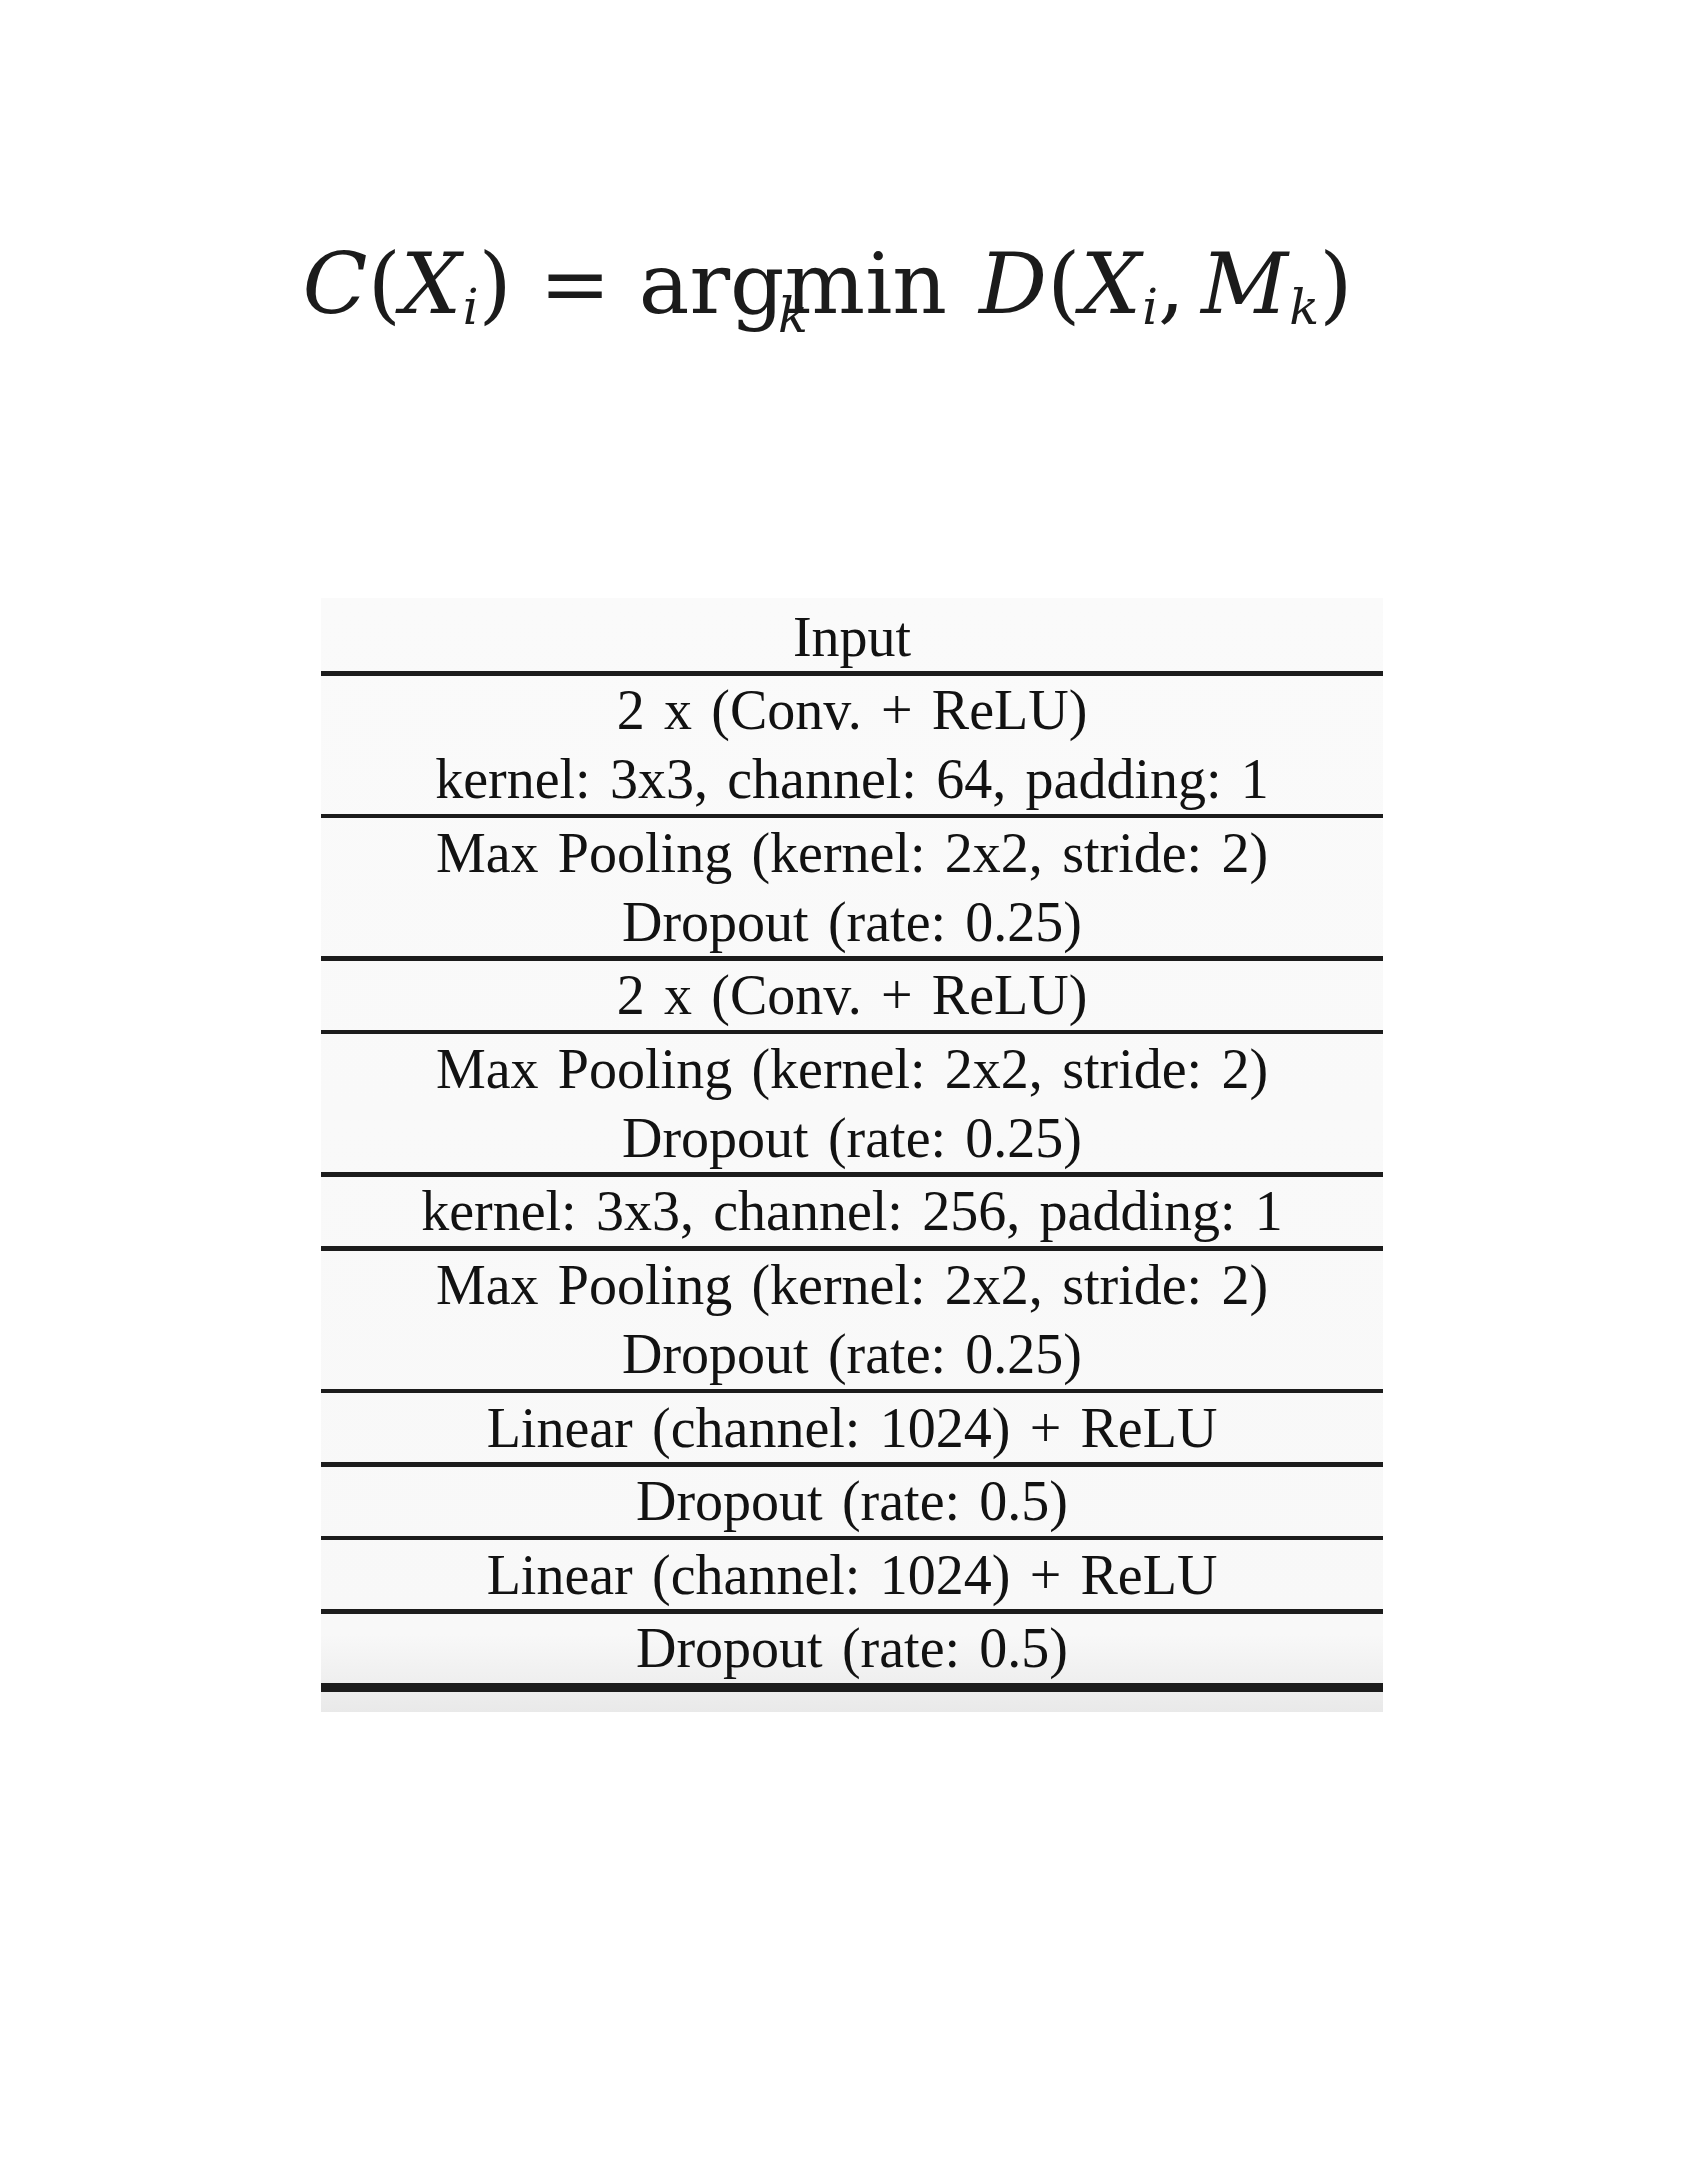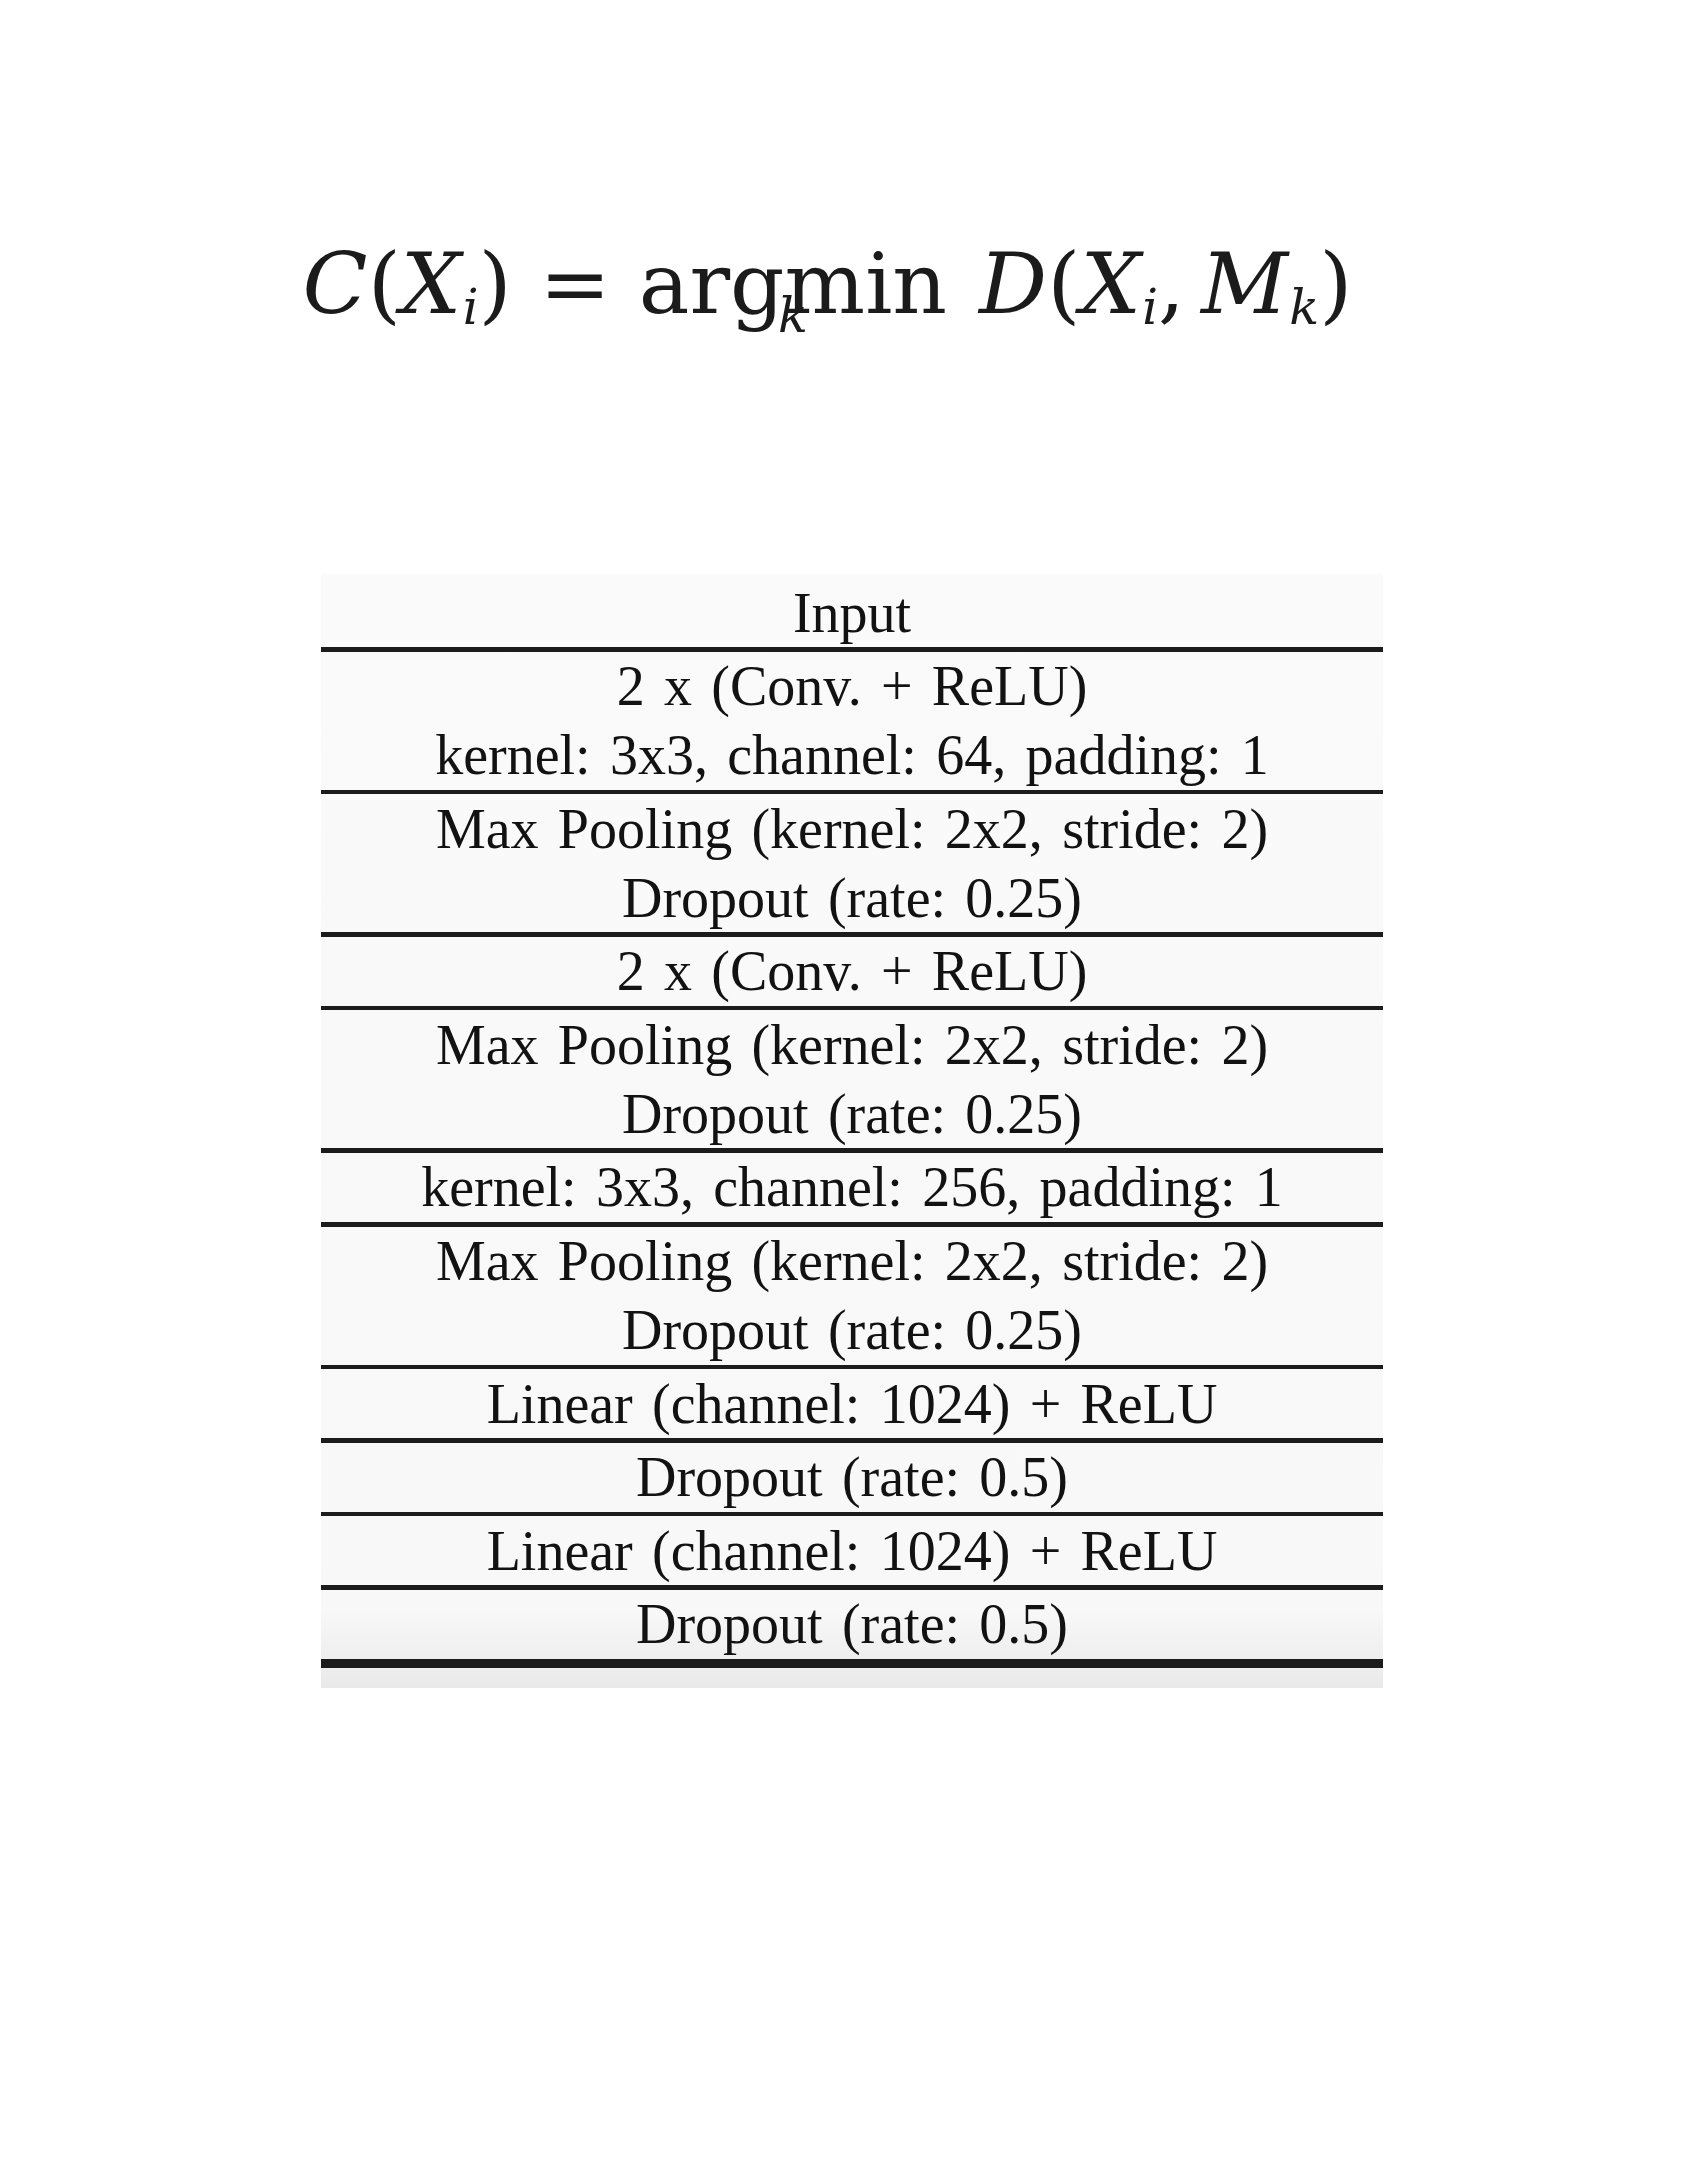--- a/index.html
+++ b/index.html
@@ -61,21 +61,21 @@
     font-size: 28px;
     letter-spacing: 0.7px;
     color: #1f1f1f;
     white-space: nowrap;
   }
 
   
   #arch-table {
     position: absolute;
     left: 321px;
-    top: 574px;
+    top: 598px;
     width: 1062px;
     padding: 4px 0 20px 0;
     background: linear-gradient(180deg, #fafafa 0%, #f8f8f8 93%, #e9e9e9 100%);
   }
   .arch-row {
     height: 69px;
     display: flex;
     align-items: center;
     justify-content: center;
     font-family: "Liberation Serif", serif;

